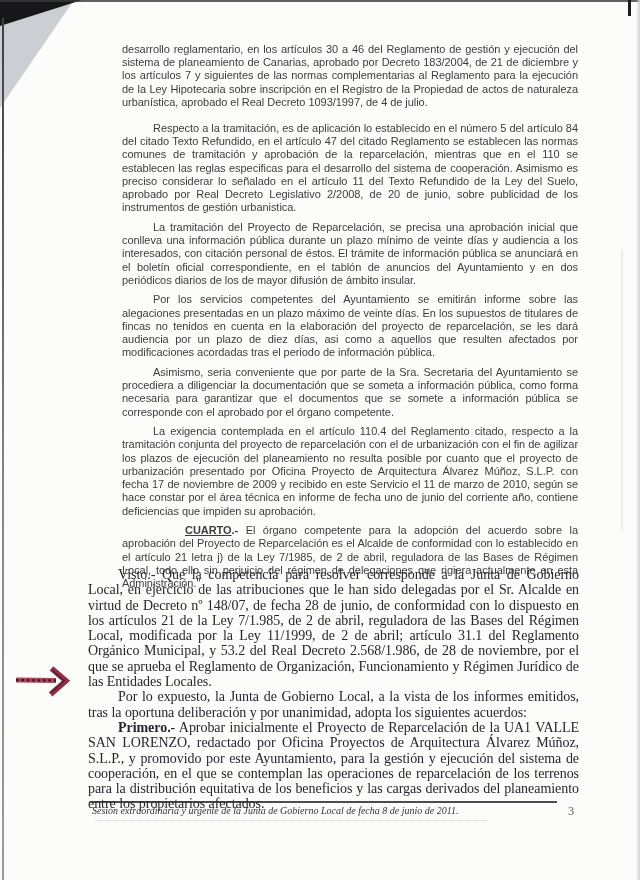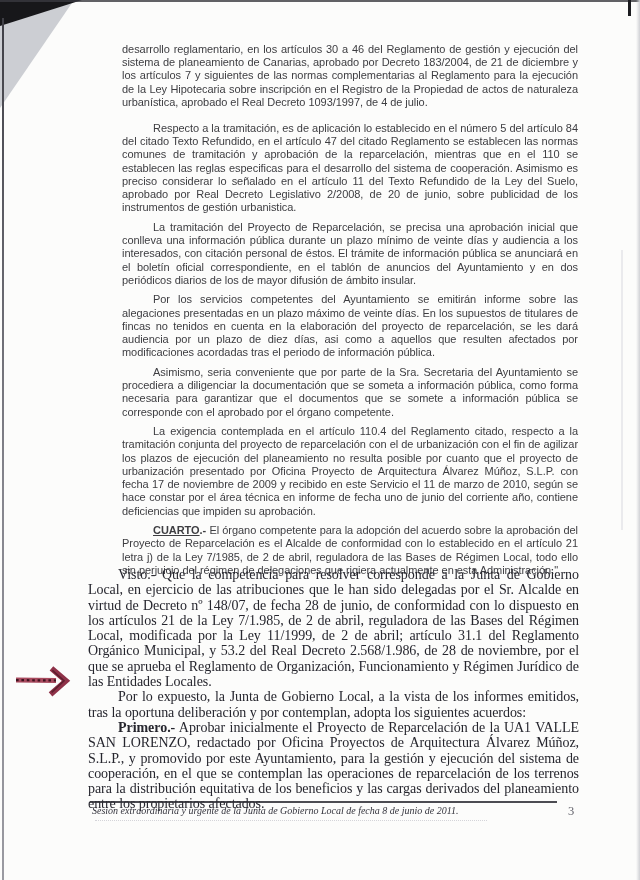--- a/index.html
+++ b/index.html
@@ -44,21 +44,21 @@
   
   .sans-block {
     position:absolute; left:122px; top:43px; width:456px;
     font-family:"Liberation Sans", sans-serif;
     font-size:11px; line-height:13.2px; letter-spacing:-0.05px;
     color:#3d3d41; text-align:justify;
   }
   .sans-block p { margin:0 0 6.5px 0; text-indent:31px; }
   .sans-block p.first { text-indent:0; margin-bottom:13px; }
   .bold { font-weight:bold; }
-  .underline { text-decoration:underline; }
+  .underline { text-decoration:underline;margin-left:32px; }
   .serif-block {
     position:absolute; left:88px; top:567px; width:491px;
     font-family:"Liberation Serif", serif;
     font-size:14px; line-height:15.3px; letter-spacing:-0.05px;
     color:#26262e; text-align:justify;
   }
   .serif-block p { margin:0; text-indent:30px; }
   
   .margin-arrow {
     position:absolute; left:10px; top:663px; width:64px; height:36px;
@@ -106,21 +106,21 @@
     <p>Respecto a la tramitación, es de aplicación lo establecido en el número 5 del artículo 84 del citado Texto Refundido, en el artículo 47 del citado Reglamento se establecen las normas comunes de tramitación y aprobación de la reparcelación, mientras que en el 110 se establecen las reglas especificas para el desarrollo del sistema de cooperación. Asimismo es preciso considerar lo señalado en el artículo 11 del Texto Refundido de la Ley del Suelo, aprobado por Real Decreto Legislativo 2/2008, de 20 de junio, sobre publicidad de los instrumentos de gestión urbanistica.</p>
     <p>La tramitación del Proyecto de Reparcelación, se precisa una aprobación inicial que conlleva una información pública durante un plazo mínimo de veinte días y audiencia a los interesados, con citación personal de éstos. El trámite de información pública se anunciará en el boletín oficial correspondiente, en el tablón de anuncios del Ayuntamiento y en dos periódicos diarios de los de mayor difusión de ámbito insular.</p>
     <p>Por los servicios competentes del Ayuntamiento se emitirán informe sobre las alegaciones presentadas en un plazo máximo de veinte días. En los supuestos de titulares de fincas no tenidos en cuenta en la elaboración del proyecto de reparcelación, se les dará audiencia por un plazo de diez días, asi como a aquellos que resulten afectados por modificaciones acordadas tras el periodo de información pública.</p>
     <p>Asimismo, seria conveniente que por parte de la Sra. Secretaria del Ayuntamiento se procediera a diligenciar la documentación que se someta a información pública, como forma necesaria para garantizar que el documentos que se somete a información pública se corresponde con el aprobado por el órgano competente.</p>
     <p>La exigencia contemplada en el artículo 110.4 del Reglamento citado, respecto a la tramitación conjunta del proyecto de reparcelación con el de urbanización con el fin de agilizar los plazos de ejecución del planeamiento no resulta posible por cuanto que el proyecto de urbanización presentado por Oficina Proyecto de Arquitectura Álvarez Múñoz, S.L.P. con fecha 17 de noviembre de 2009 y recibido en este Servicio el 11 de marzo de 2010, según se hace constar por el área técnica en informe de fecha uno de junio del corriente año, contiene deficiencias que impiden su aprobación.</p>
     <p><span class="bold underline">CUARTO</span><span class="bold">.- </span><span>El órgano competente para la adopción del acuerdo sobre la aprobación del Proyecto de Reparcelación es el Alcalde de conformidad con lo establecido en el artículo 21 letra j) de la Ley 7/1985, de 2 de abril, reguladora de las Bases de Régimen Local, todo ello sin perjuicio del régimen de delegaciones que rigiera actualmente en esta Administración."</span></p>
   </div>
 
   <div class="serif-block">
     <p>Visto.- Que la competencia para resolver corresponde a la Junta de Gobierno Local, en ejercicio de las atribuciones que le han sido delegadas por el Sr. Alcalde en virtud de Decreto nº 148/07, de fecha 28 de junio, de conformidad con lo dispuesto en los artículos 21 de la Ley 7/1.985, de 2 de abril, reguladora de las Bases del Régimen Local, modificada por la Ley 11/1999, de 2 de abril; artículo 31.1 del Reglamento Orgánico Municipal, y 53.2 del Real Decreto 2.568/1.986, de 28 de noviembre, por el que se aprueba el Reglamento de Organización, Funcionamiento y Régimen Jurídico de las Entidades Locales.</p>
-    <p>Por lo expuesto, la Junta de Gobierno Local, a la vista de los informes emitidos, tras la oportuna deliberación y por contemplan, adopta los siguientes acuerdos:</p>
+    <p>Por lo expuesto, la Junta de Gobierno Local, a la vista de los informes emitidos, tras la oportuna deliberación y por unanimidad, adopta los siguientes acuerdos:</p>
     <p><span class="bold">Primero.-</span><span> Aprobar inicialmente el Proyecto de Reparcelación de la UA1 VALLE SAN LORENZO, redactado por Oficina Proyectos de Arquitectura Álvarez Múñoz, S.L.P., y promovido por este Ayuntamiento, para la gestión y ejecución del sistema de cooperación, en el que se contemplan las operaciones de reparcelación de los terrenos para la distribución equitativa de los beneficios y las cargas derivados del planeamiento entre los propietarios afectados.</span></p>
   </div>
 
   <div class="footer-rule"></div>
   <div class="footer-caption">Sesión extraordinaria y urgente de la Junta de Gobierno Local de fecha 8 de junio de 2011.</div>
   <div class="page-number">3</div>
 
 </div>
 
 </body></html>

